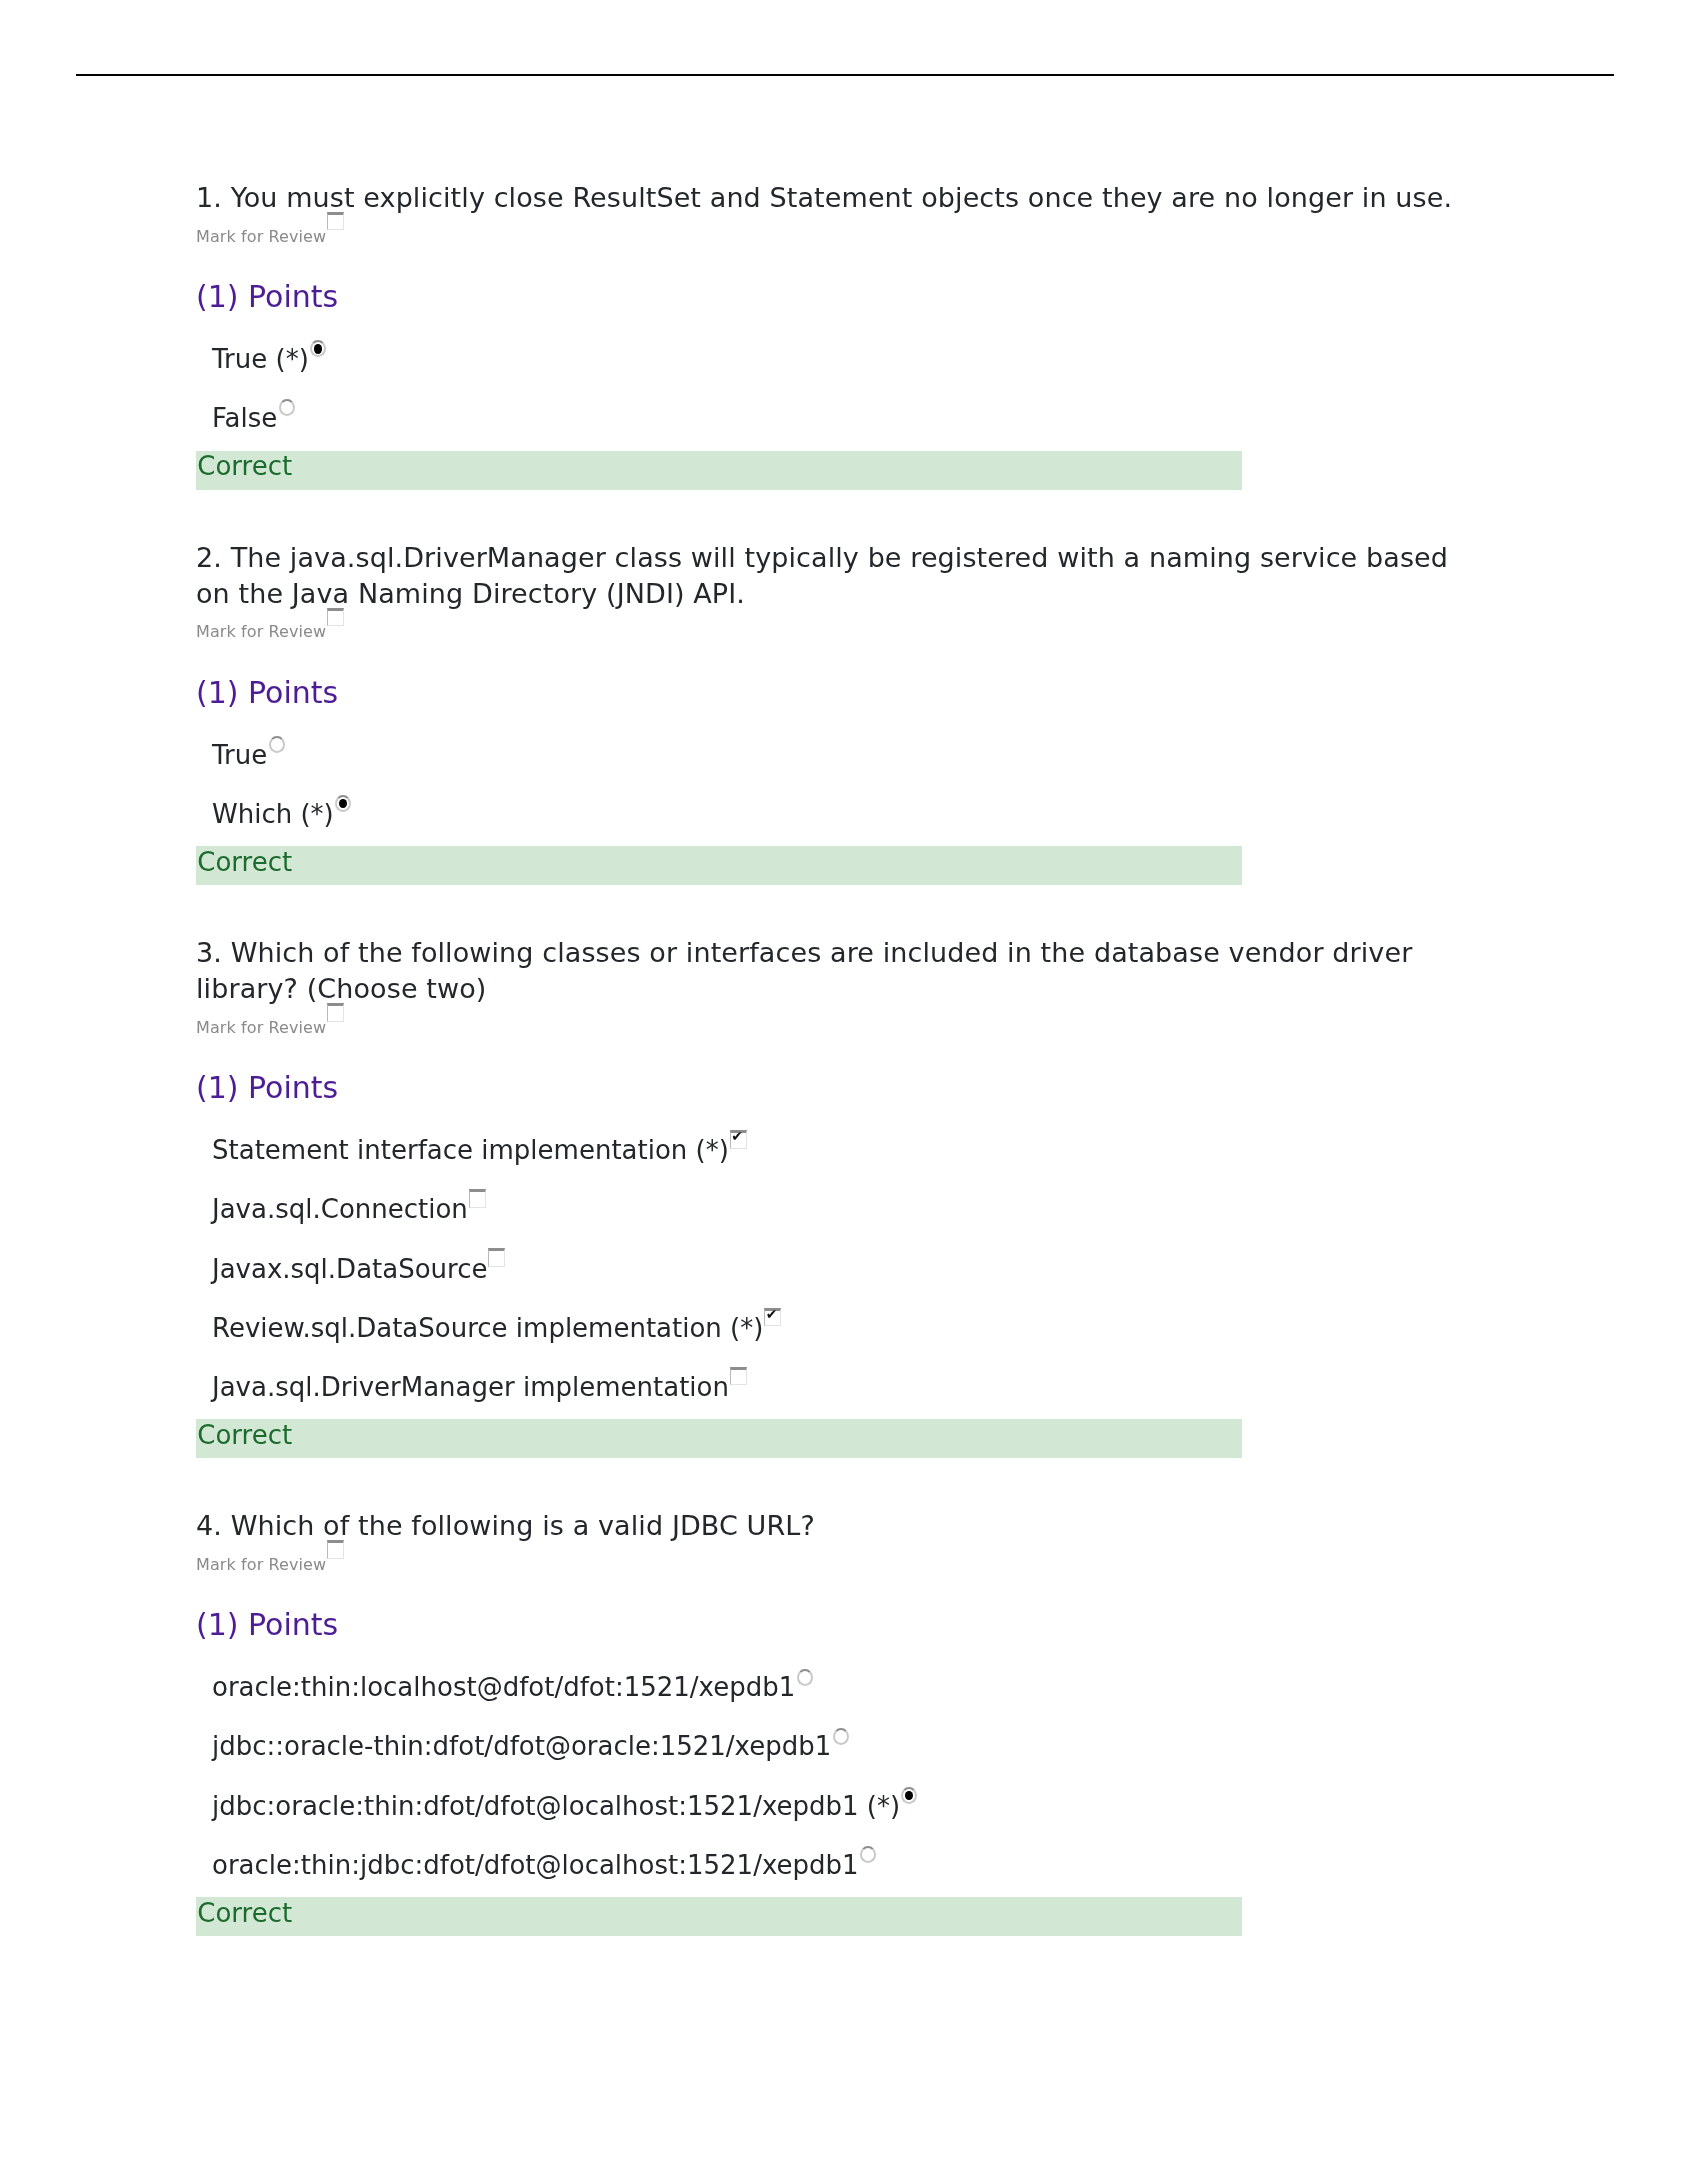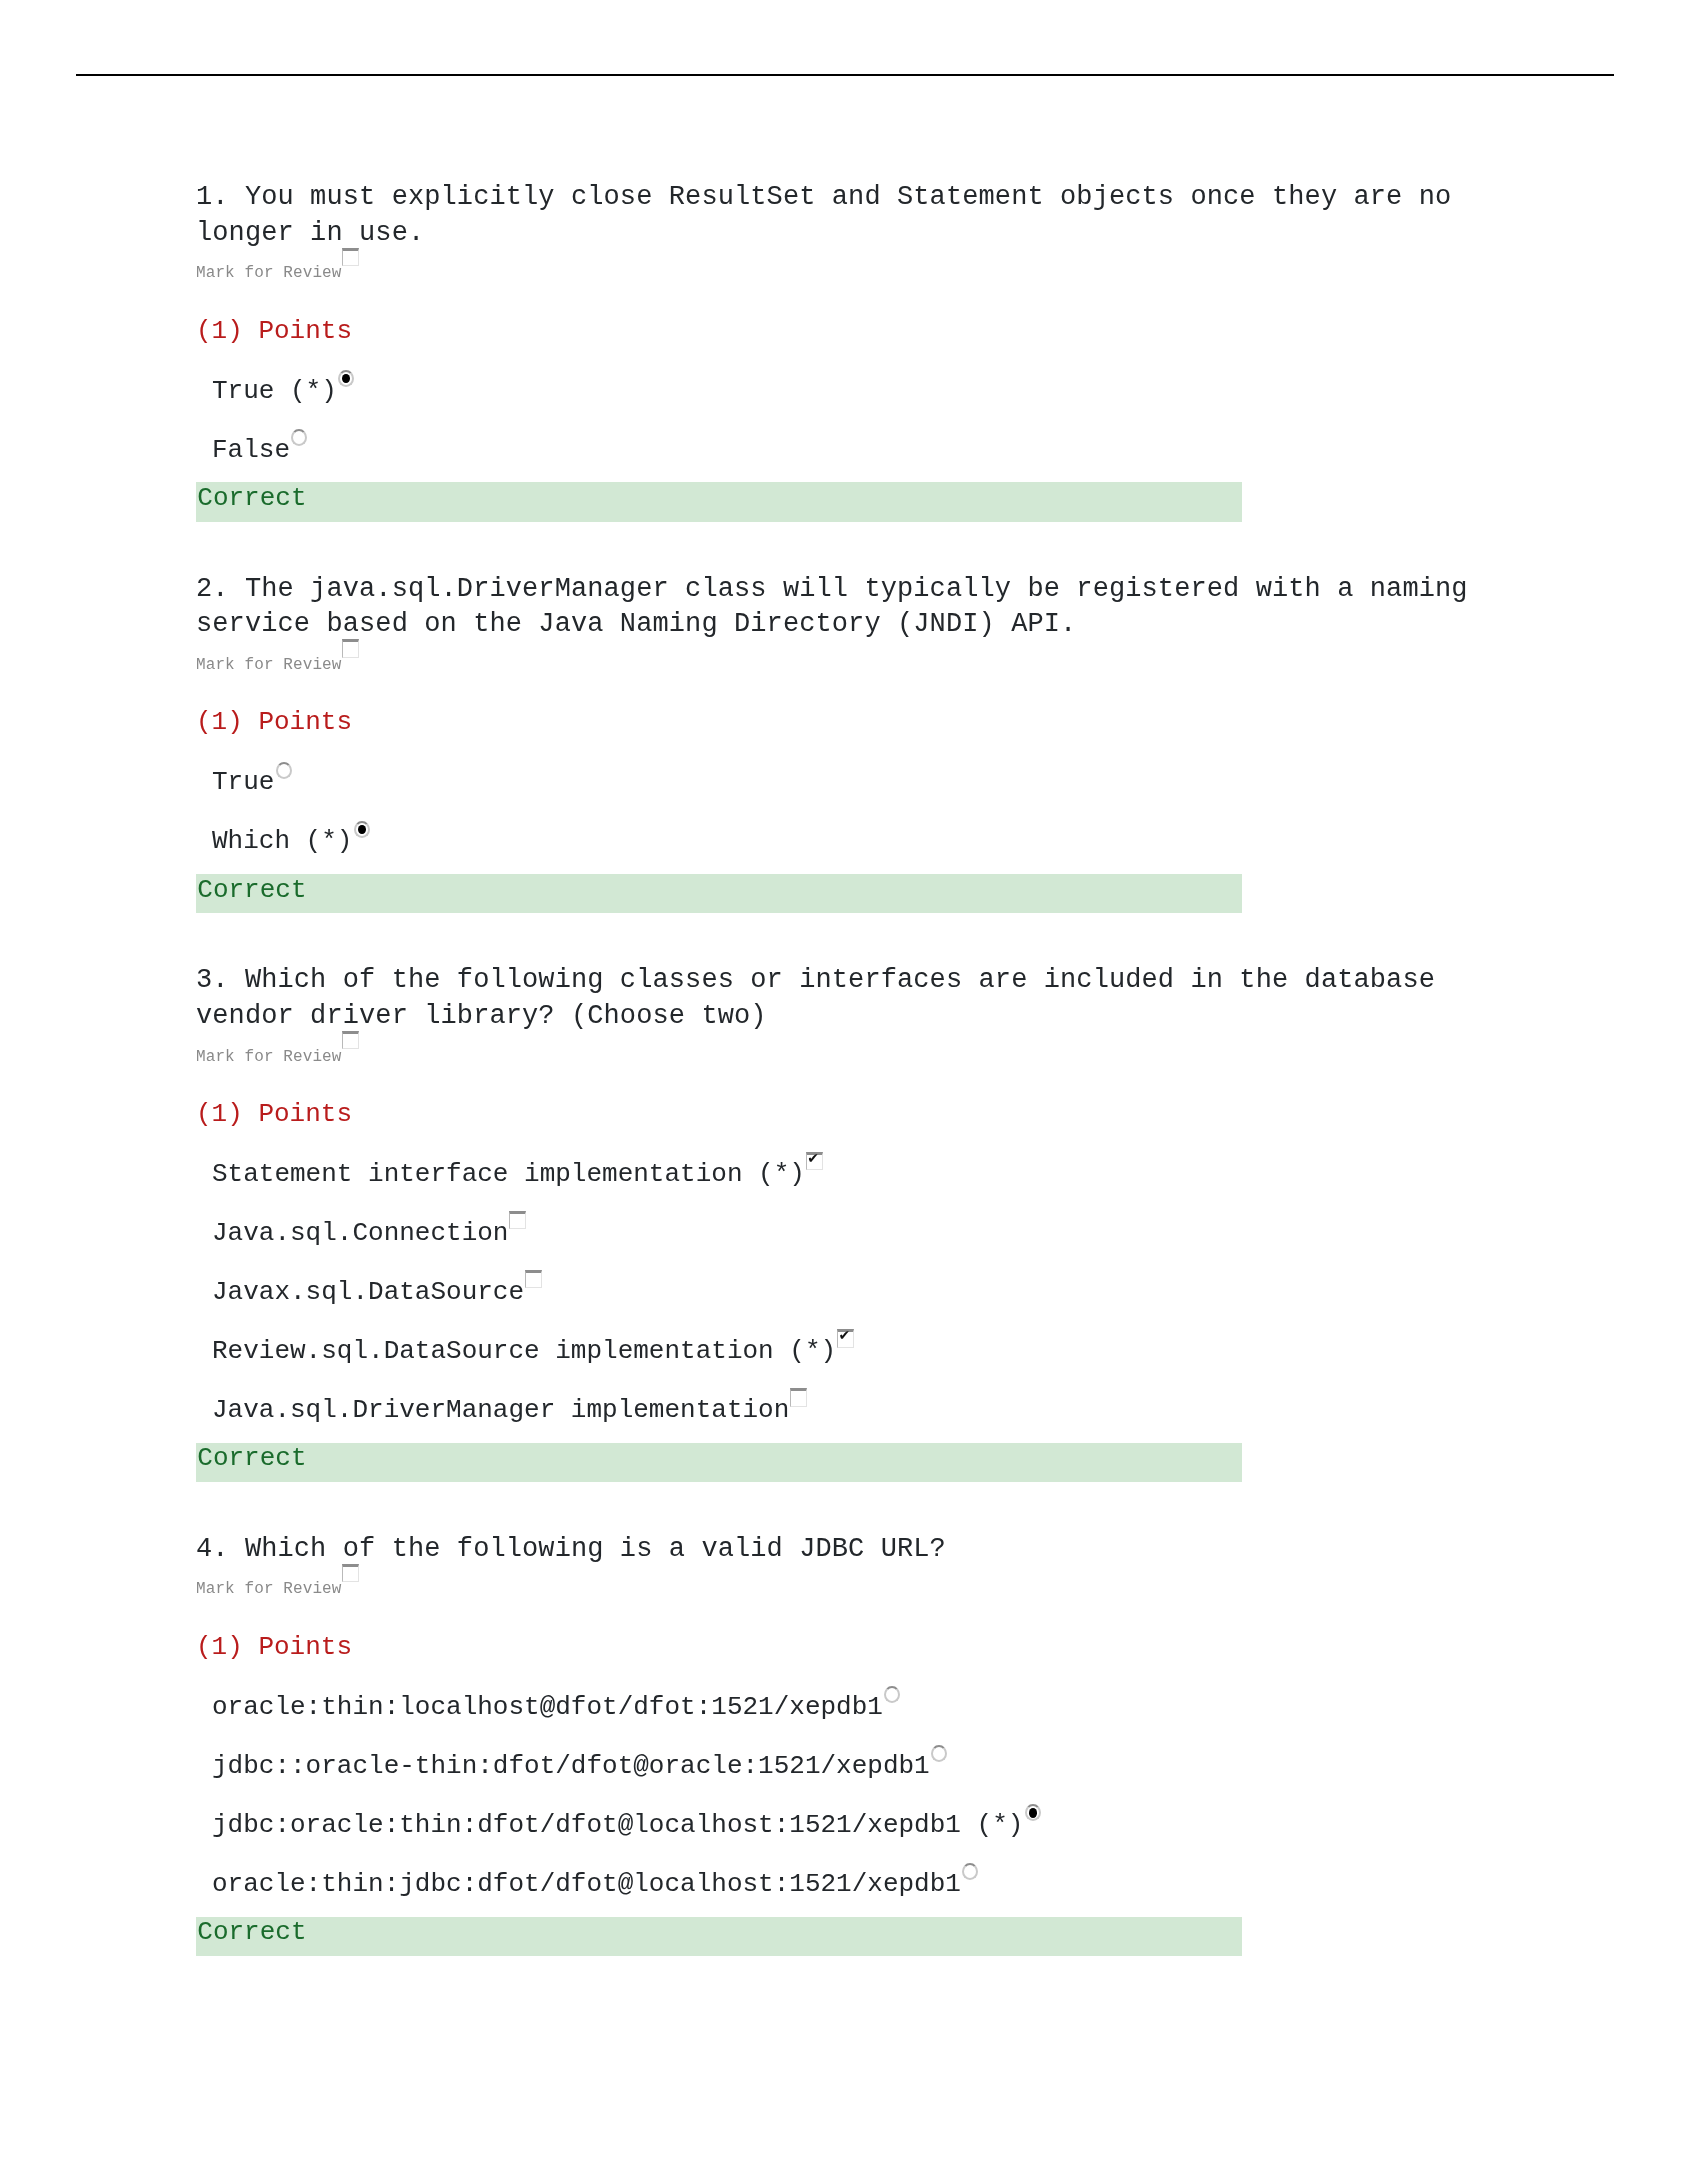--- a/index.html
+++ b/index.html
@@ -13,21 +13,20 @@
     font-family: "DejaVu Sans", sans-serif;
     color: #23272b;
     -webkit-font-smoothing: antialiased;
   }
 
   .page {
     position: relative;
     width: 1687px;
     height: 2183px;
     box-sizing: border-box;
-    font-family: Liberation Mono, monospace;
   }
 
   
   .top-rule {
     position: absolute;
     left: 76px;
     top: 74px;
     width: 1538px;
     height: 0;
     border-top: 2.6px solid #000000;
@@ -112,23 +111,23 @@
     position: absolute;
     left: 2px;
     top: 2px;
     width: 8px;
     height: 9.3px;
     border-radius: 50%;
     background: #000000;
   }
 
   .points {
-    font-size: 26px;
+    font-size: 30px;
     line-height: 1.28;
-    color: #b91c1c;
+    color: #4c1d95;
     margin: 0;
     padding-top: 34px;
   }
 
   .option {
     font-size: 26px;
     line-height: 1.25;
     color: #23272b;
     margin: 16px;
     padding-top: 10.6px;

